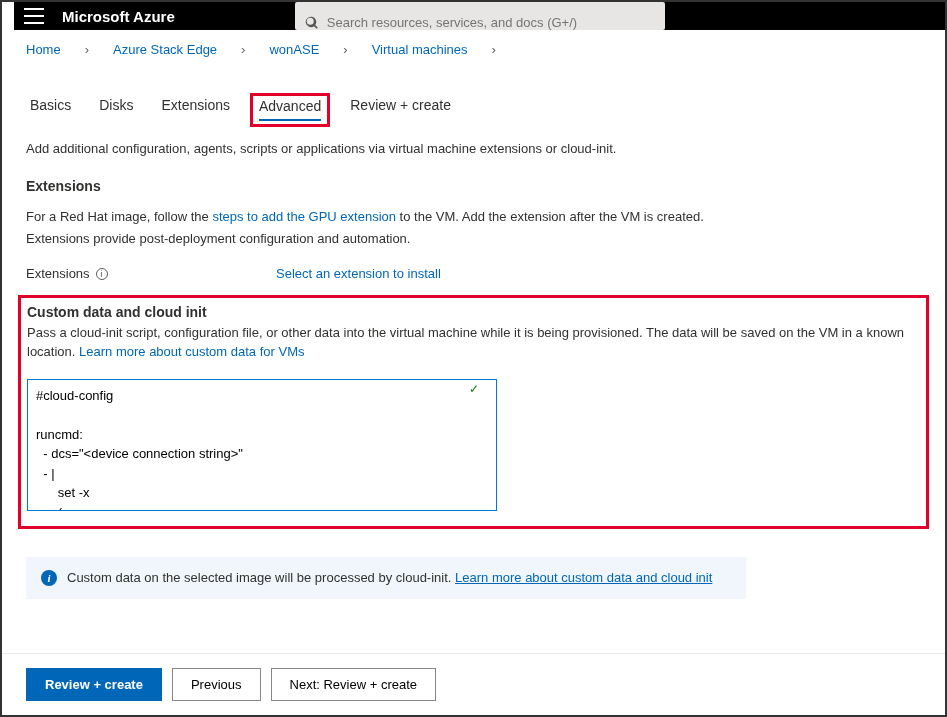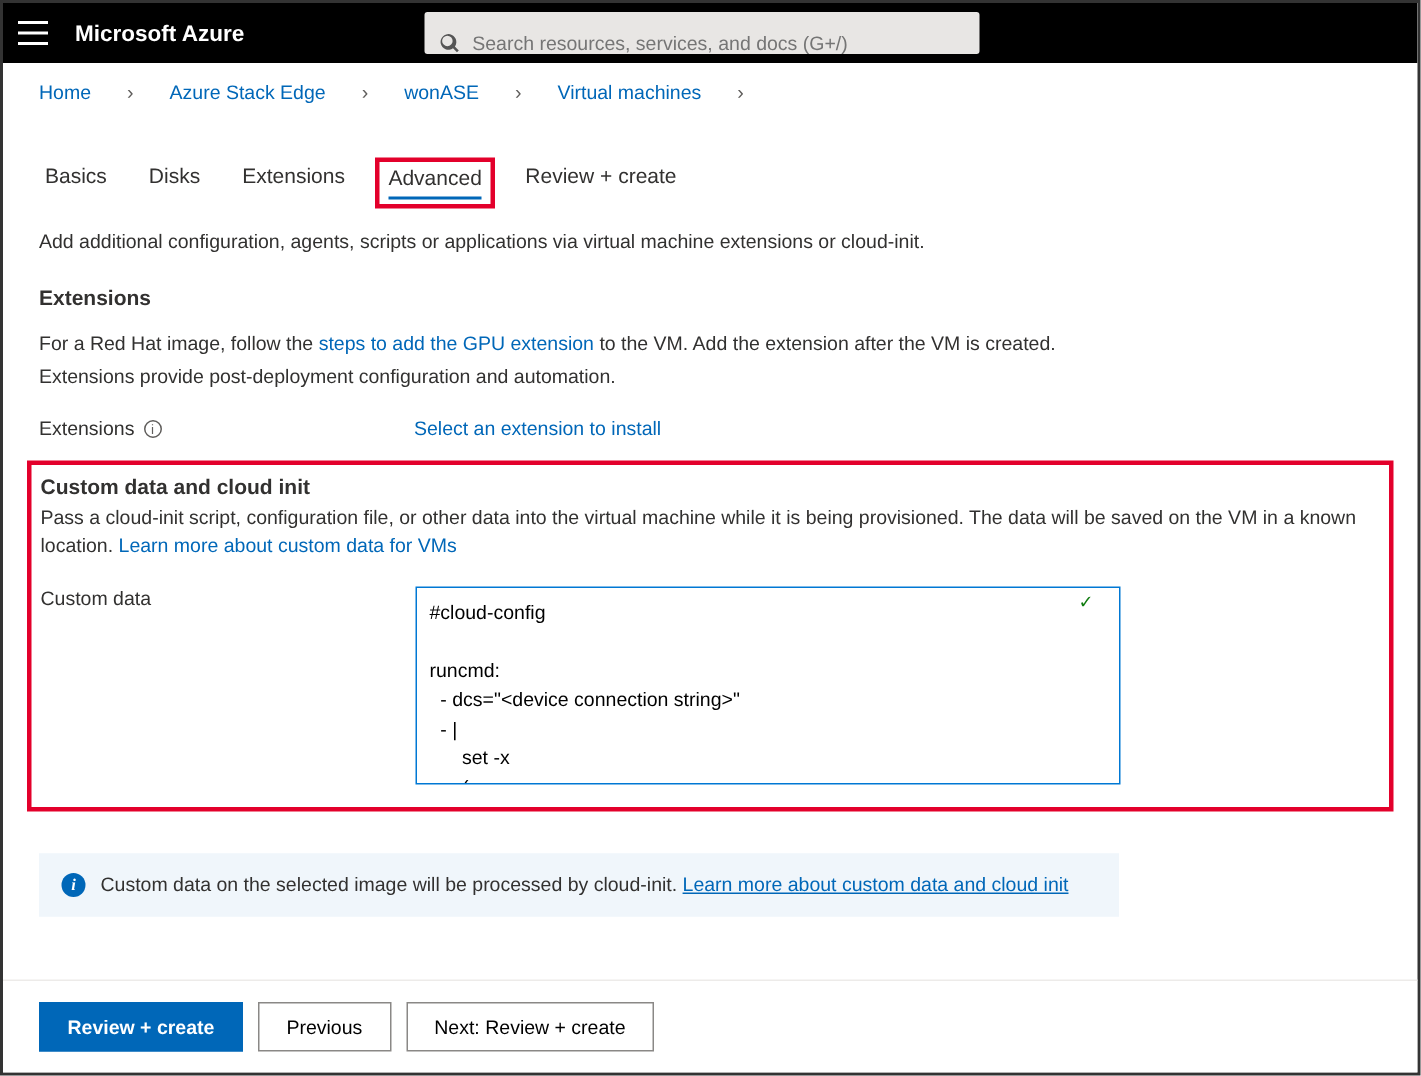--- a/index.html
+++ b/index.html
@@ -1,17 +1,17 @@
 <!DOCTYPE html>
 <html><head>
 <meta charset="utf-8">
 <style>
   * { box-sizing: border-box; margin: 0; padding: 0; }
   body { font-family: "Segoe UI", Arial, sans-serif; font-size: 13px; color: #323130; background: #fff; border: 2px solid #333; width: 947px; height: 717px; overflow: hidden; position: relative; }
-  .topbar { background: #000; height: 40px; display: flex; align-items: center; padding: 0 10px; color: #fff; }
+  .topbar { background: #000; height: 28px; display: flex; align-items: center; padding: 0 10px; color: #fff; margin-left: 12px; }
   .hamburger { width: 20px; height: 16px; display: flex; flex-direction: column; justify-content: space-between; cursor: pointer; margin-right: 18px; }
   .hamburger span { display: block; height: 2px; background: #fff; }
   .brand { font-size: 15px; font-weight: 600; margin-right: 120px; }
   .searchbox { display: flex; align-items: flex-end; background: #e8e6e4; border-radius: 2px; height: 28px; width: 370px; padding: 0 10px; }
   .searchbox svg { width: 14px; height: 14px; margin-right: 8px; fill: #555; }
   .searchbox input { border: none; background: transparent; outline: none; font-size: 13px; flex: 1; color: #333; }
   .content { padding: 12px 24px 0 24px; height: calc(100% - 40px - 62px); overflow-y: auto; position: relative; }
   .breadcrumb { font-size: 13px; display: flex; align-items: center; gap: 24px; margin-bottom: 8px; flex-wrap: wrap; }
   .breadcrumb a { color: #0067b8; text-decoration: none; }
   .breadcrumb .sep { color: #605e5c; }
@@ -101,21 +101,20 @@
       <a href="#" class="link">Select an extension to install</a>
     </div>
   </div>
 
   <div class="highlight-box">
     <div class="sec-head" style="margin-top:0;">Custom data and cloud init</div>
     <p class="sec-text">
       <span>Pass a cloud-init script, configuration file, or other data into the virtual machine while it is being provisioned. The data will be saved on the VM in a known location. </span><a href="#" class="link">Learn more about custom data for VMs</a>
     </p>
     <div class="row">
-      <div class="row-label">Custom data</div>
       <div class="row-control">
         <div class="textarea-wrap">
           <textarea style="">#cloud-config
 
 runcmd:
   - dcs="&lt;device connection string&gt;"
   - |
       set -x
       (</textarea>
           <span class="check-ind">✓</span>

